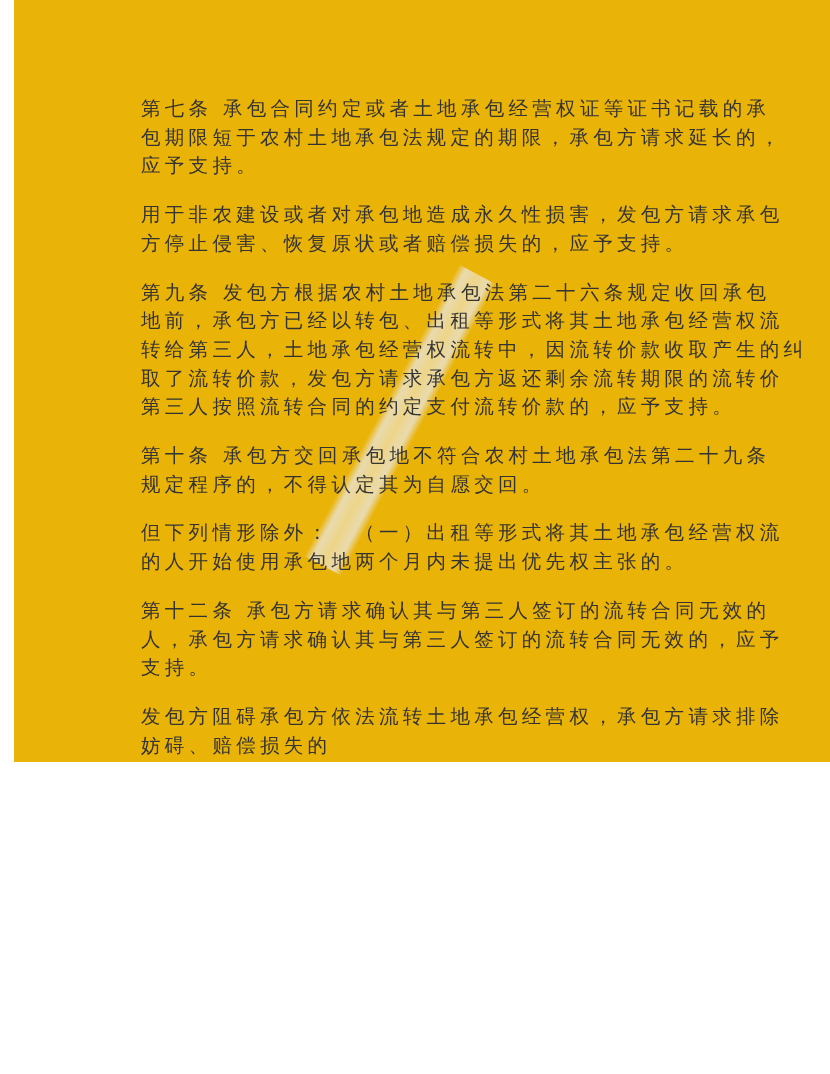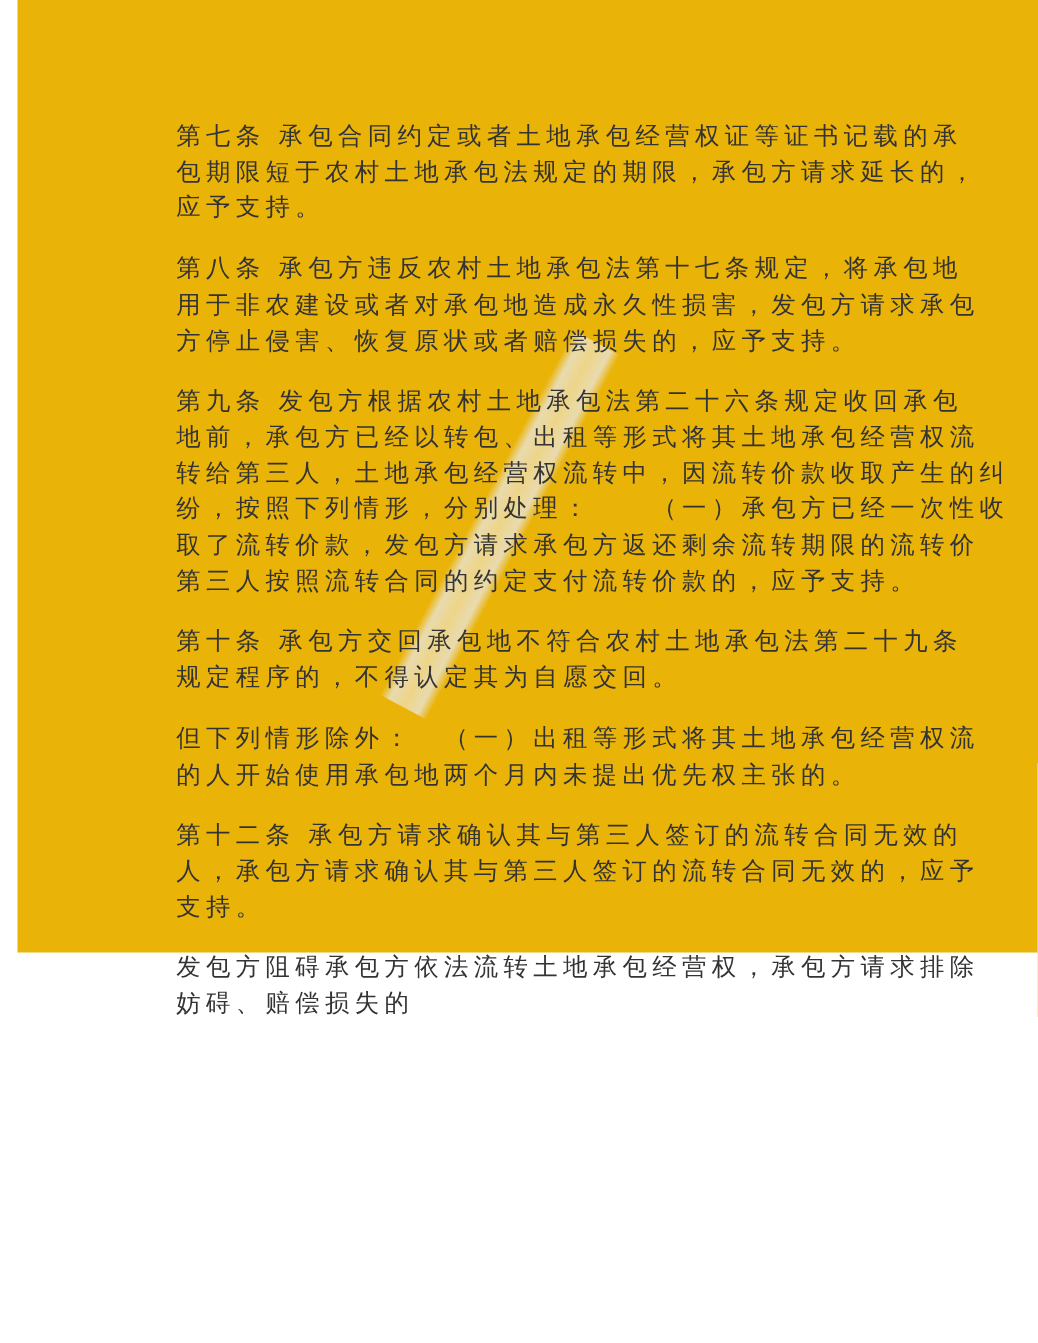--- a/index.html
+++ b/index.html
@@ -60,30 +60,28 @@
 
   <div class="content">
 
     <p class="para">
       <span class="line">第七条 承包合同约定或者土地承包经营权证等证书记载的承</span>
       <span class="line">包期限短于农村土地承包法规定的期限，承包方请求延长的，</span>
       <span class="line">应予支持。</span>
     </p>
 
     <p class="para">
-      <span class="line">第八条 承包方违反农村土地承包法第十七条规定，将承包地</span>
       <span class="line">用于非农建设或者对承包地造成永久性损害，发包方请求承包</span>
       <span class="line">方停止侵害、恢复原状或者赔偿损失的，应予支持。</span>
     </p>
 
     <p class="para">
       <span class="line">第九条 发包方根据农村土地承包法第二十六条规定收回承包</span>
       <span class="line">地前，承包方已经以转包、出租等形式将其土地承包经营权流</span>
       <span class="line">转给第三人，土地承包经营权流转中，因流转价款收取产生的纠</span>
-      <span class="line">纷，按照下列情形，分别处理：　　（一）承包方已经一次性收</span>
       <span class="line">取了流转价款，发包方请求承包方返还剩余流转期限的流转价</span>
       <span class="line">第三人按照流转合同的约定支付流转价款的，应予支持。</span>
     </p>
 
     <p class="para">
       <span class="line">第十条 承包方交回承包地不符合农村土地承包法第二十九条</span>
       <span class="line">规定程序的，不得认定其为自愿交回。</span>
     </p>
 
 

